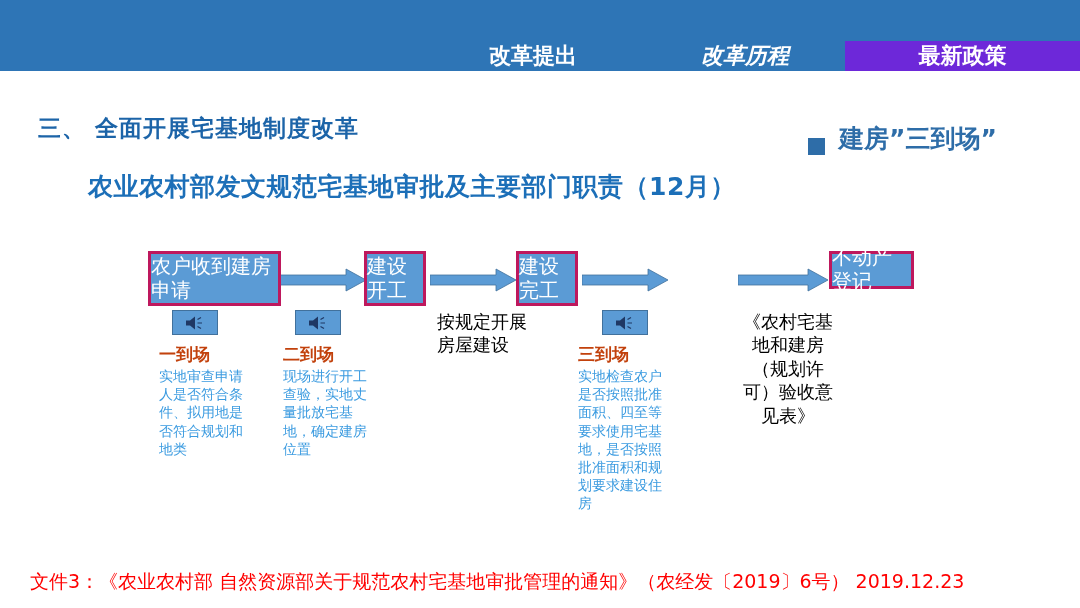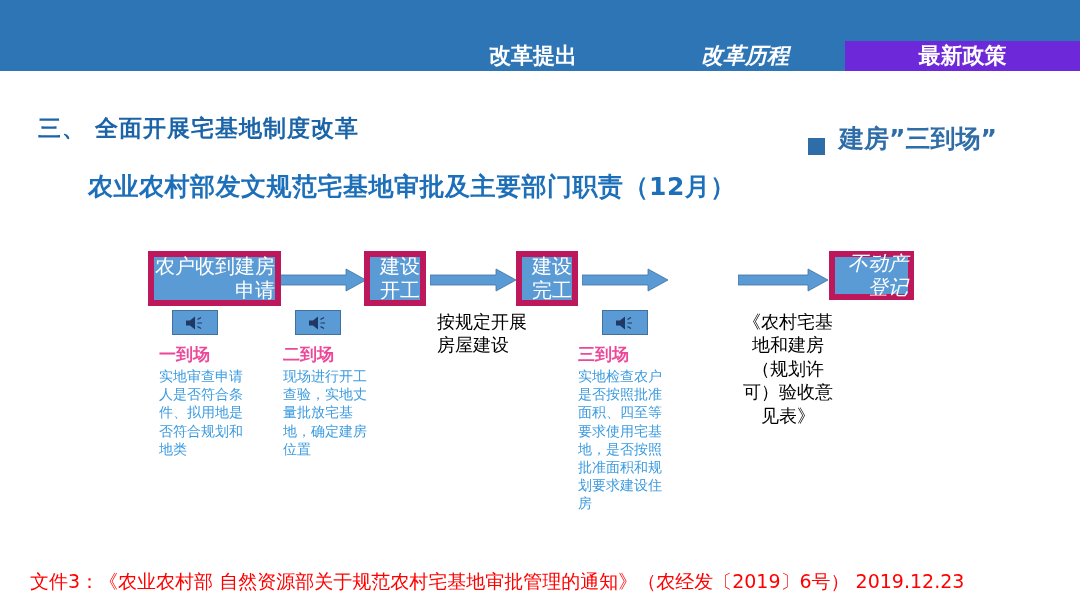--- a/index.html
+++ b/index.html
@@ -63,37 +63,37 @@
   .right-note-txt{
     color:#2E6DA8;font-size:25px;font-weight:bold;
     font-family:"DejaVu Sans","Liberation Sans",sans-serif;
     white-space:nowrap;
   }
 
   
   .flow{position:absolute;left:0;top:0;width:1080px;height:608px;}
   .node{
     position:absolute;
-    background:#5B9BD5;border:6px solid #be185d;
+    background:#5B9BD5;border:3px solid #be185d;
     color:#ffffff;display:flex;align-items:center;justify-content:center;
-    text-align:right;line-height:1.18;
+    text-align:left;line-height:1.18;
     font-size:20px;
     font-family:"DejaVu Sans","Liberation Sans",sans-serif;
     box-sizing:border-box;
   }
   .arrow{position:absolute;}
   .spk{
     position:absolute;width:46px;height:25px;
     background:#5B9BD5;border:1px solid #41719C;
     display:flex;align-items:center;justify-content:center;
     box-sizing:border-box;
   }
   .cap{position:absolute;width:96px;}
   .cap-h{
-    color:#ec4899;font-size:17px;font-weight:bold;
+    color:#c2410c;font-size:17px;font-weight:bold;
     font-family:"DejaVu Sans","Liberation Sans",sans-serif;
     margin-bottom:1px;white-space:nowrap;
   }
   .cap-b{
     color:#3B9BE0;font-size:14px;line-height:1.30;
     font-family:"DejaVu Sans","Liberation Sans",sans-serif;
   }
   .blk{position:absolute;width:90px;color:#000000;font-size:18px;line-height:1.30;
     font-family:"DejaVu Sans","Liberation Sans",sans-serif;}
   .blk-c{position:absolute;width:96px;color:#000000;font-size:18px;line-height:1.30;
@@ -142,21 +142,21 @@
   <svg class="arrow" style="left:582px;top:268px;width:86px;height:24px;" viewBox="0 0 86 24">
     <path d="M0 7 L66 7 L66 1 L86 12 L66 23 L66 17 L0 17 Z" fill="#5B9BD5" stroke="#41719C" stroke-width="0.8"></path>
   </svg>
   <svg class="arrow" style="left:738px;top:268px;width:90px;height:24px;" viewBox="0 0 90 24">
     <path d="M0 7 L70 7 L70 1 L90 12 L70 23 L70 17 L0 17 Z" fill="#5B9BD5" stroke="#41719C" stroke-width="0.8"></path>
   </svg>
 
   <div class="node" style="left:148px;top:251px;width:133px;height:55px;">农户收到建房申请</div>
   <div class="node" style="left:364px;top:251px;width:62px;height:55px;">建设开工</div>
   <div class="node" style="left:516px;top:251px;width:62px;height:55px;">建设完工</div>
-  <div class="node" style="left:829px;top:251px;width:85px;height:49px;font-style:italic;">不动产登记</div>
+  <div class="node" style="left:829px;top:251px;width:85px;height:38px;">不动产登记</div>
 
   <div class="spk" style="left:172px;top:310px;">
     <svg width="22" height="16" viewBox="0 0 22 16">
       <path d="M2 5.5 L6 5.5 L11 1.5 L11 14.5 L6 10.5 L2 10.5 Z" fill="#1F3864"></path>
       <path d="M13.5 4.5 L17 2.5 M13.5 8 L18 8 M13.5 11.5 L17 13.5" stroke="#1F3864" stroke-width="1.2" fill="none"></path>
     </svg>
   </div>
   <div class="spk" style="left:295px;top:310px;">
     <svg width="22" height="16" viewBox="0 0 22 16">
       <path d="M2 5.5 L6 5.5 L11 1.5 L11 14.5 L6 10.5 L2 10.5 Z" fill="#1F3864"></path>

